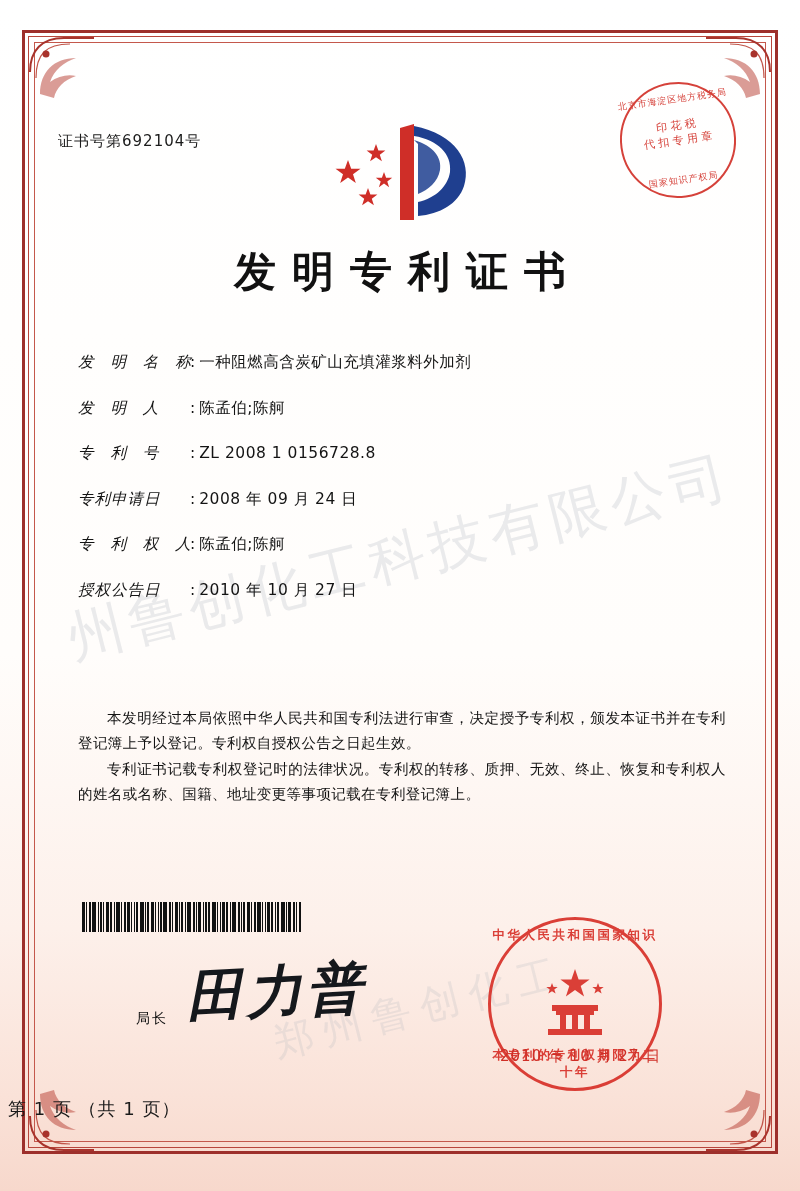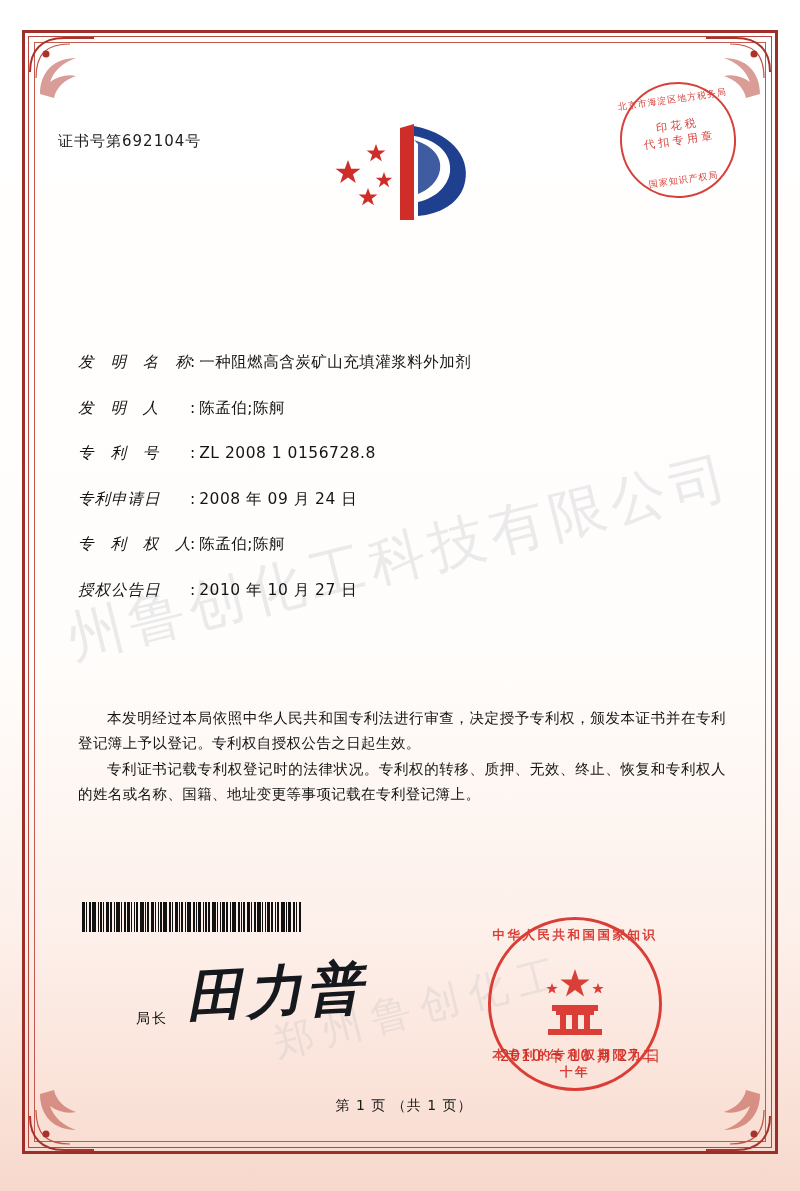--- a/index.html
+++ b/index.html
@@ -269,22 +269,22 @@
     color: #cf2f27;
     letter-spacing: 1px;
     white-space: nowrap;
   }
 
   
   .footer {
     position: absolute;
     left: 8px; right: 0;
     top: 1097px;
-    text-align: center;
-    font-size: 14px;
+    text-align: left;
+    font-size: 18px;
     color: #1a1a1a;
     letter-spacing: 1px;
   }
 </style>
 </head>
 <body>
 
 <div class="page">
 
   <div class="border-outer"></div>
@@ -347,20 +347,21 @@
 
   <div class="seal-top">
     <div class="arc-top">北京市海淀区地方税务局</div>
     <div class="mid">
       <div>印 花 税</div>
       <div>代 扣 专 用 章</div>
     </div>
     <div class="arc-bottom">国家知识产权局</div>
   </div>
 
+  <div class="title">发明专利证书</div>
 
   <div class="fields">
     <div class="field-row">
       <span class="field-label">发 明 名 称</span>
       <span class="field-colon">:</span>
       <span class="field-value">一种阻燃高含炭矿山充填灌浆料外加剂</span>
     </div>
     <div class="field-row">
       <span class="field-label">发  明  人</span>
       <span class="field-colon">:</span>

